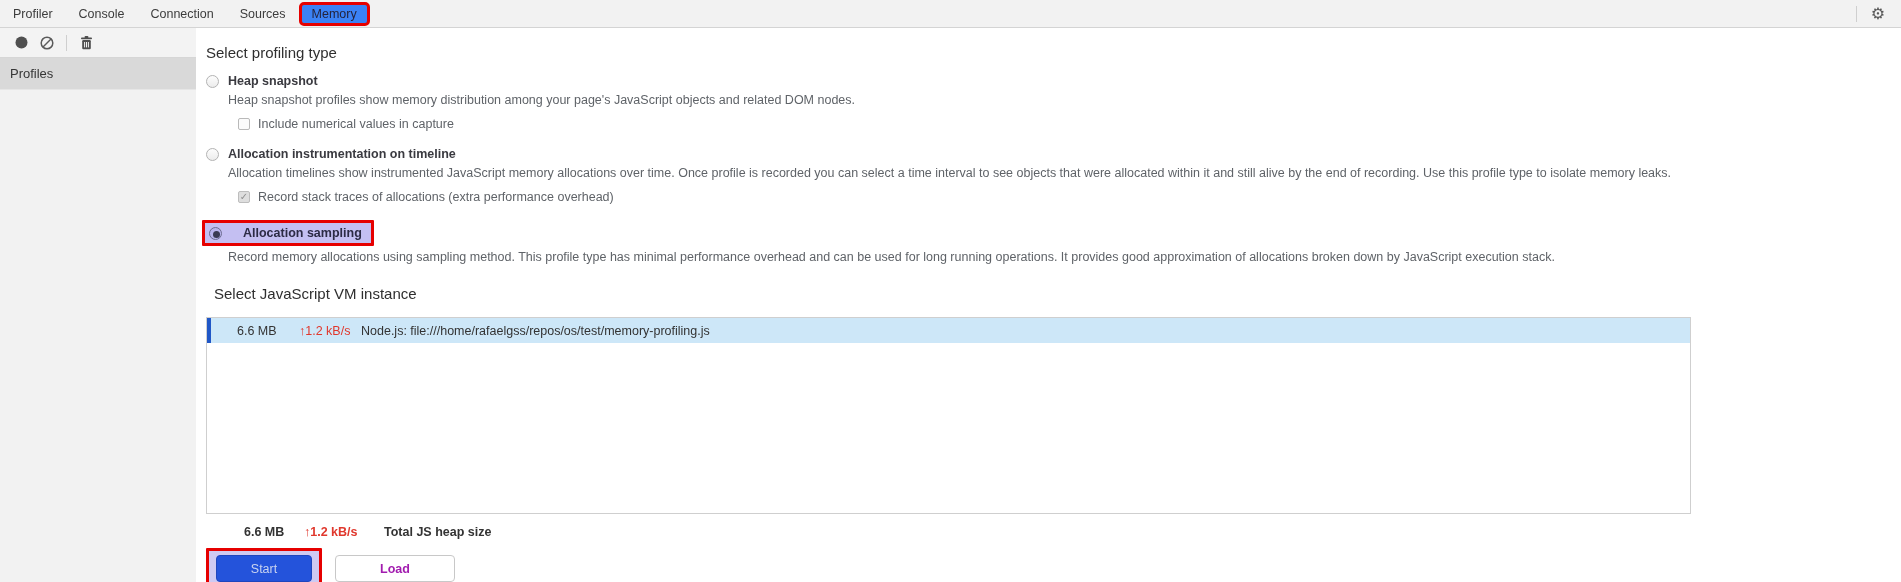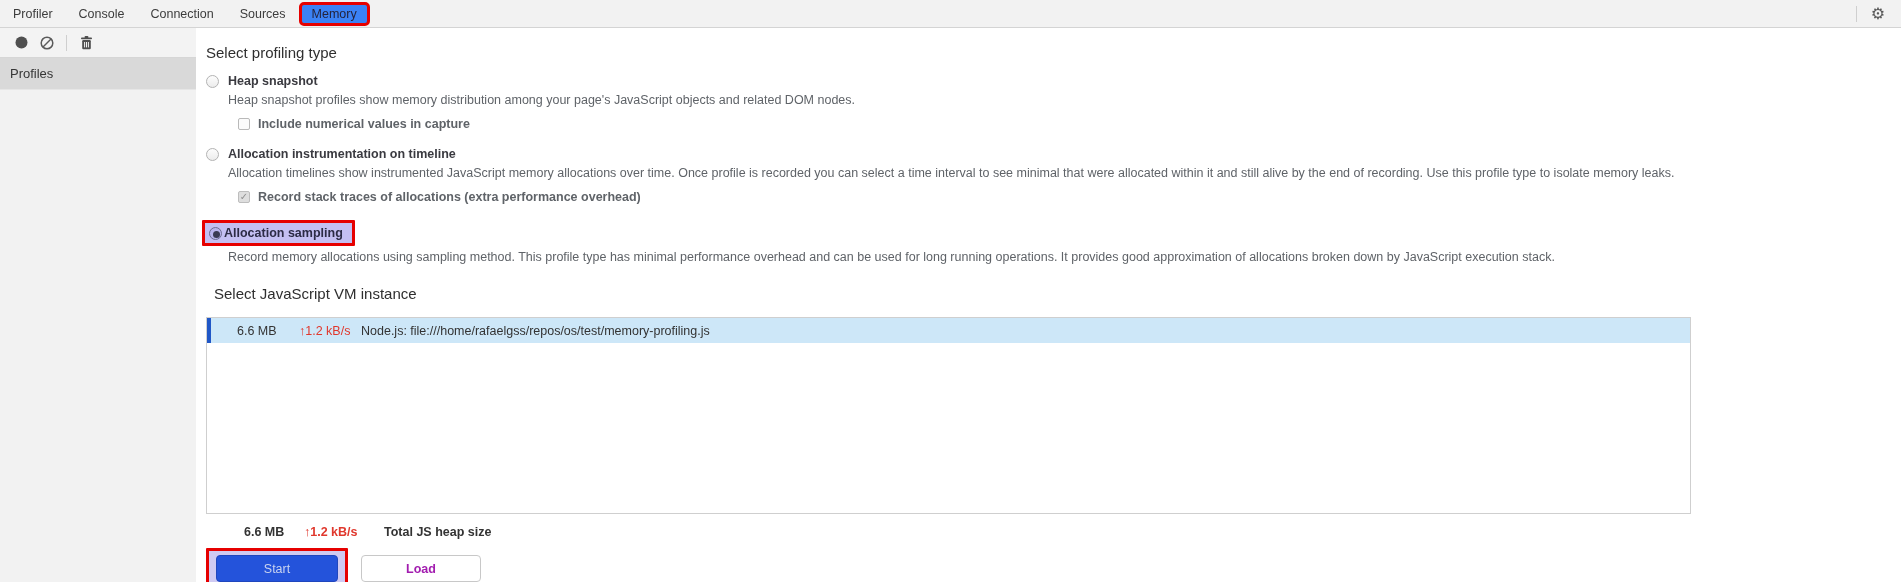--- a/index.html
+++ b/index.html
@@ -60,29 +60,29 @@
     border:1px solid #6d6d90; background:#b9b4ec; position:relative;
   }
   .radio.checked::after {
     content:""; position:absolute; left:3px; top:3px; width:7px; height:7px;
     border-radius:50%; background:#3a3a52;
   }
   .opt-desc {
     font-size:12.5px; color:#5f6368; margin:0 0 9px 22px; line-height:15px;
   }
   .chk-row { display:flex; align-items:center; gap:8px; margin:4px 0 16px 32px; }
-  .chk-label { font-size:12.5px; color:#5f6368;font-weight:bold; }
+  .chk-label { font-size:12.5px; color:#5f6368; }
   .checkbox {
     width:12px; height:12px; border:1px solid #b9b9b9; border-radius:2px;
     background:#fbfbfb; flex:0 0 auto; display:flex; align-items:center; justify-content:center;
   }
   .checkbox.checked-disabled { background:#dedede; border-color:#bdbdbd; color:#8f8f8f;
     font-size:10px; line-height:10px; }
   .highlight-box {
-    display:inline-flex; align-items:center; gap:2px;
+    display:inline-flex; align-items:center; gap:21px;
     background:#c4bff2; border:3px solid #e60000; border-radius:1px;
     padding:3px 9px 3px 4px; margin-left:-4px; margin-bottom:4px;
   }
   .highlight-box .opt-label { color:#2c2b45; }
   
   .vm-box {
     width:1485px; height:197px; border:1px solid #cfcfcf; background:#ffffff;
     overflow:hidden;
   }
   .vm-row {
@@ -99,21 +99,21 @@
   }
   .total-row .vm-size { width:52px; color:#333333; }
   .total-row .vm-rate { width:66px; margin-left:8px; }
   .total-label { color:#333333; margin-left:14px; }
   
   .actions { display:flex; align-items:center; margin-top:9px; }
   .start-wrap {
     background:#cfcaf2; border:3px solid #e60000; border-radius:1px; padding:4px 7px;
   }
   .btn-start {
-    width:122px; height:27px; background:#2453db; color:#c9d3f0;
+    width:96px; height:27px; background:#2453db; color:#c9d3f0;
     border:1px solid #2046bd; border-radius:4px; font-size:12.5px;
     font-family:inherit; display:flex; align-items:center; justify-content:center;
   }
   .btn-load {
     width:120px; height:27px; background:#ffffff; color:#a21caf;
     border:1px solid #c8c8c8; border-radius:4px; font-size:12.5px; font-weight:700;
     font-family:inherit; display:flex; align-items:center; justify-content:center;
     margin-left:13px;
   }
   svg { display:block; }
@@ -172,21 +172,21 @@
   <div class="opt-desc">Heap snapshot profiles show memory distribution among your page's JavaScript objects and related DOM nodes.</div>
   <div class="chk-row">
     <span class="checkbox"></span>
     <span class="chk-label">Include numerical values in capture</span>
   </div>
 
   <div class="opt-row">
     <span class="radio"></span>
     <span class="opt-label">Allocation instrumentation on timeline</span>
   </div>
-  <div class="opt-desc">Allocation timelines show instrumented JavaScript memory allocations over time. Once profile is recorded you can select a time interval to see minimal that were allocated within it and still alive by the end of recording. Use this profile type to isolate memory leaks.</div>
+  <div class="opt-desc">Allocation timelines show instrumented JavaScript memory allocations over time. Once profile is recorded you can select a time interval to see objects that were allocated within it and still alive by the end of recording. Use this profile type to isolate memory leaks.</div>
   <div class="chk-row">
     <span class="checkbox checked-disabled">✓</span>
     <span class="chk-label">Record stack traces of allocations (extra performance overhead)</span>
   </div>
 
   <div>
     <div class="highlight-box">
       <span class="radio checked"></span>
       <span class="opt-label">Allocation sampling</span>
     </div>

